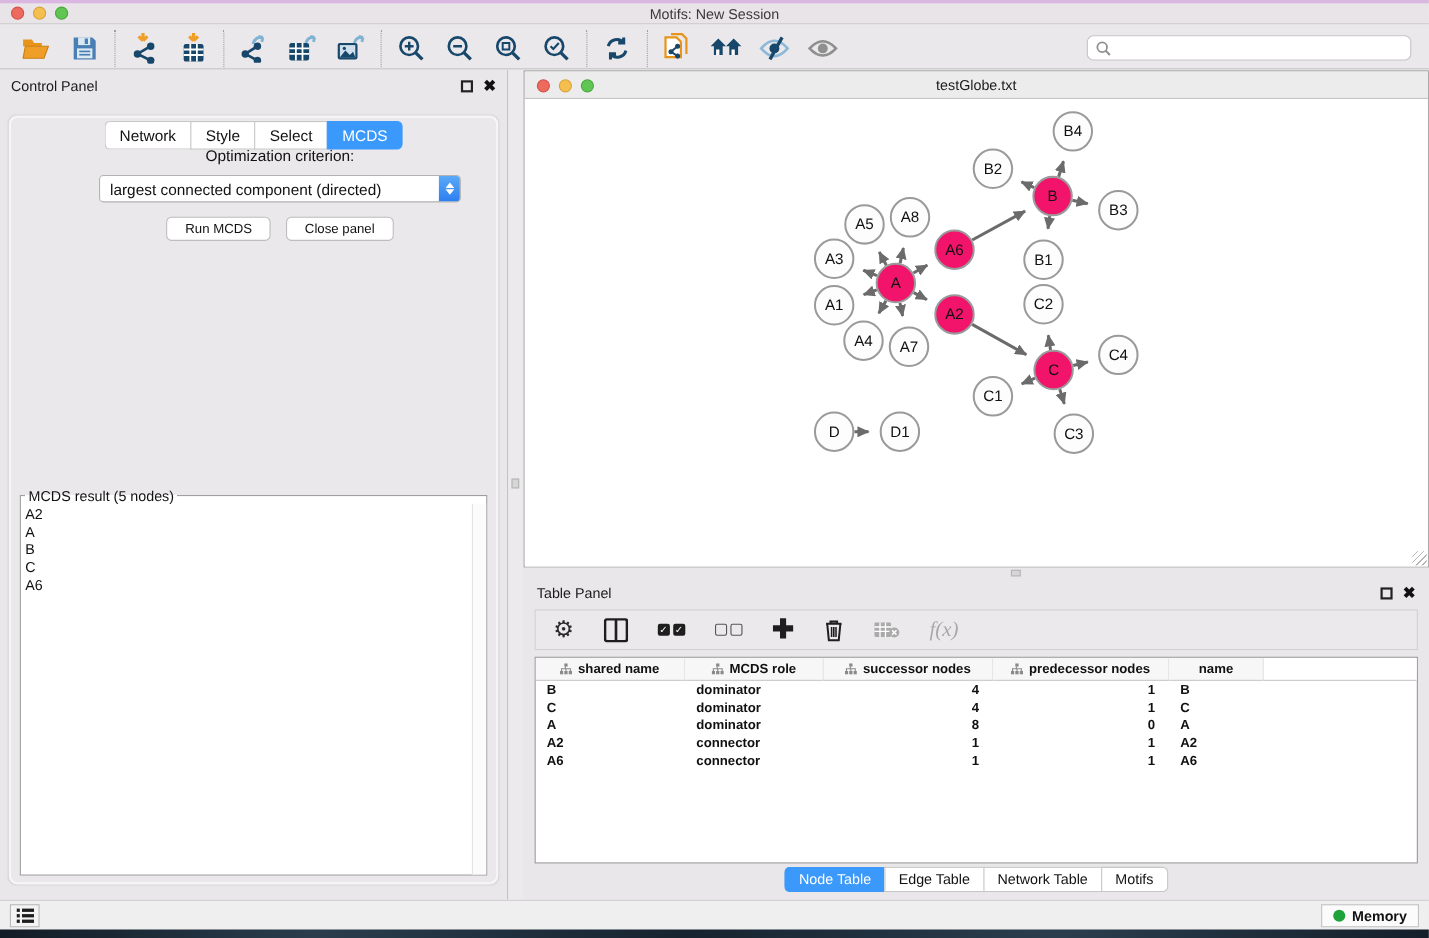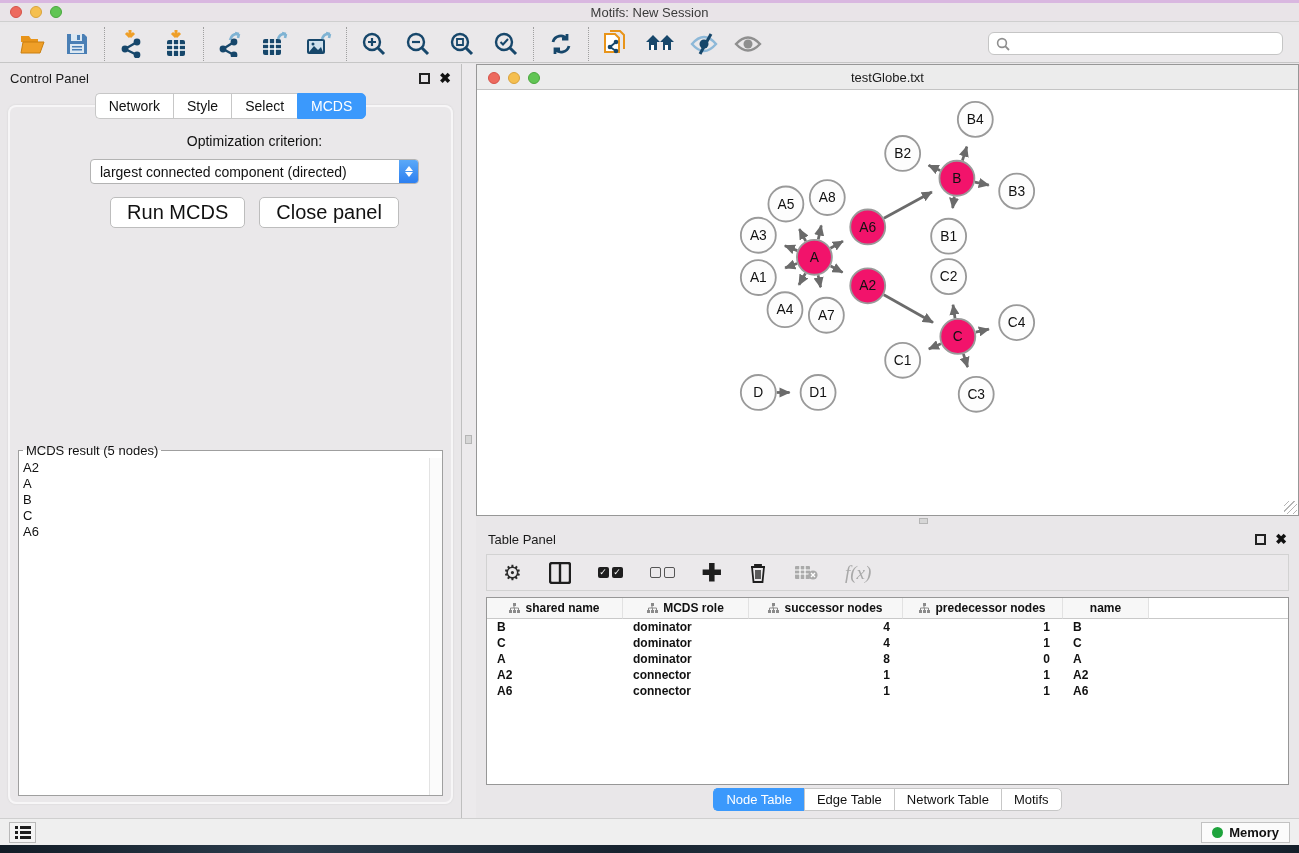--- a/index.html
+++ b/index.html
@@ -34,36 +34,36 @@
   .vdivider { width:14px; background:#eceaec; position:relative; flex:none; }
   .vdivider .grip { position:absolute; left:3px; top:371px; width:7px; height:9px; background:#d6d6d6; border:1px solid #b5b5b5; }
   .right-col { flex:1; display:flex; flex-direction:column; position:relative; }
 
   
   .cp-header { height:28px; display:flex; align-items:center; padding:0 10px; }
   .cp-header .cp-title { font-size:13px; color:#1a1a1a; }
   .winbtns { margin-left:auto; display:flex; gap:9px; align-items:center; }
   .float-ico { width:11px; height:11px; border:2px solid #222; display:inline-block; }
   .close-ico { font-size:14px; font-weight:bold; color:#111; line-height:11px; }
-  .cp-tabs { display:flex; justify-content:center; margin-top:1px; position:relative; z-index:2; }
+  .cp-tabs { display:flex; justify-content:center; margin-top:18px; position:relative; z-index:2; }
   .seg { font-size:14px; padding:4px 13px; background:#fff; border:1px solid #c7c7c7; border-right:none; color:#111; }
   .seg:first-child { border-radius:5px 0 0 5px; }
   .seg:last-child { border-radius:0 5px 5px 0; border-right:1px solid #c7c7c7; }
   .seg.active { background:#3b99fc; color:#fff; border-color:#3b99fc; }
   .cp-content { position:absolute; top:41px; left:8px; right:8px; bottom:14px;
     background:#eae8ea; border-radius:8px; box-shadow:0 0 0 2px #f7f6f7 inset, 0 0 2px #cfcfcf;padding-left:48px; }
   .opt-label { text-align:center; font-size:14px; color:#111; margin-top:28px; }
   .criterion { margin:10px 34px 0; height:25px; background:#fff; border:1px solid #b3b3b3; border-radius:4px;
     display:flex; align-items:center; padding-left:9px; font-size:14px; color:#111; }
   .stepper { margin-left:auto; width:19px; height:23px; background:linear-gradient(#5aa9f8,#2d7ff0); border-radius:0 3px 3px 0;
     display:flex; flex-direction:column; align-items:center; justify-content:center; gap:1px; }
   .stepper .tri-up { width:0; height:0; border-left:4px solid transparent; border-right:4px solid transparent; border-bottom:5px solid #fff; }
   .stepper .tri-dn { width:0; height:0; border-left:4px solid transparent; border-right:4px solid transparent; border-top:5px solid #fff; }
   .cp-buttons { display:flex; justify-content:center; gap:14px; margin-top:13px; }
-  .btn { background:#fff; border:1px solid #bdbdbd; border-radius:5px; font-size:20px; color:#111; padding:3px 16px; }
+  .btn { background:#fff; border:1px solid #bdbdbd; border-radius:5px; font-size:12px; color:#111; padding:3px 16px; }
   .result-set { position:absolute; top:338px; left:10px; right:10px; bottom:8px;
     border:1px solid #9f9f9f; background:#fff; }
   .result-set legend { font-size:13px; color:#111; margin-left:4px; padding:0 3px; }
   .result-list { position:absolute; inset:0; padding:2px 0 0 4px; overflow:hidden; }
   .result-item { font-size:13px; color:#111; line-height:16px; }
   .result-scroll { position:absolute; top:0; right:0; bottom:0; width:13px; background:#fbfbfb; border-left:1px solid #e3e3e3; }
 
   
   .network-window { height:452px; background:#fff; border:1px solid #979797; display:flex; flex-direction:column; flex:none; }
   .nw-titlebar { height:25px; background:#ececec; border-bottom:1px solid #c4c4c4; position:relative;

